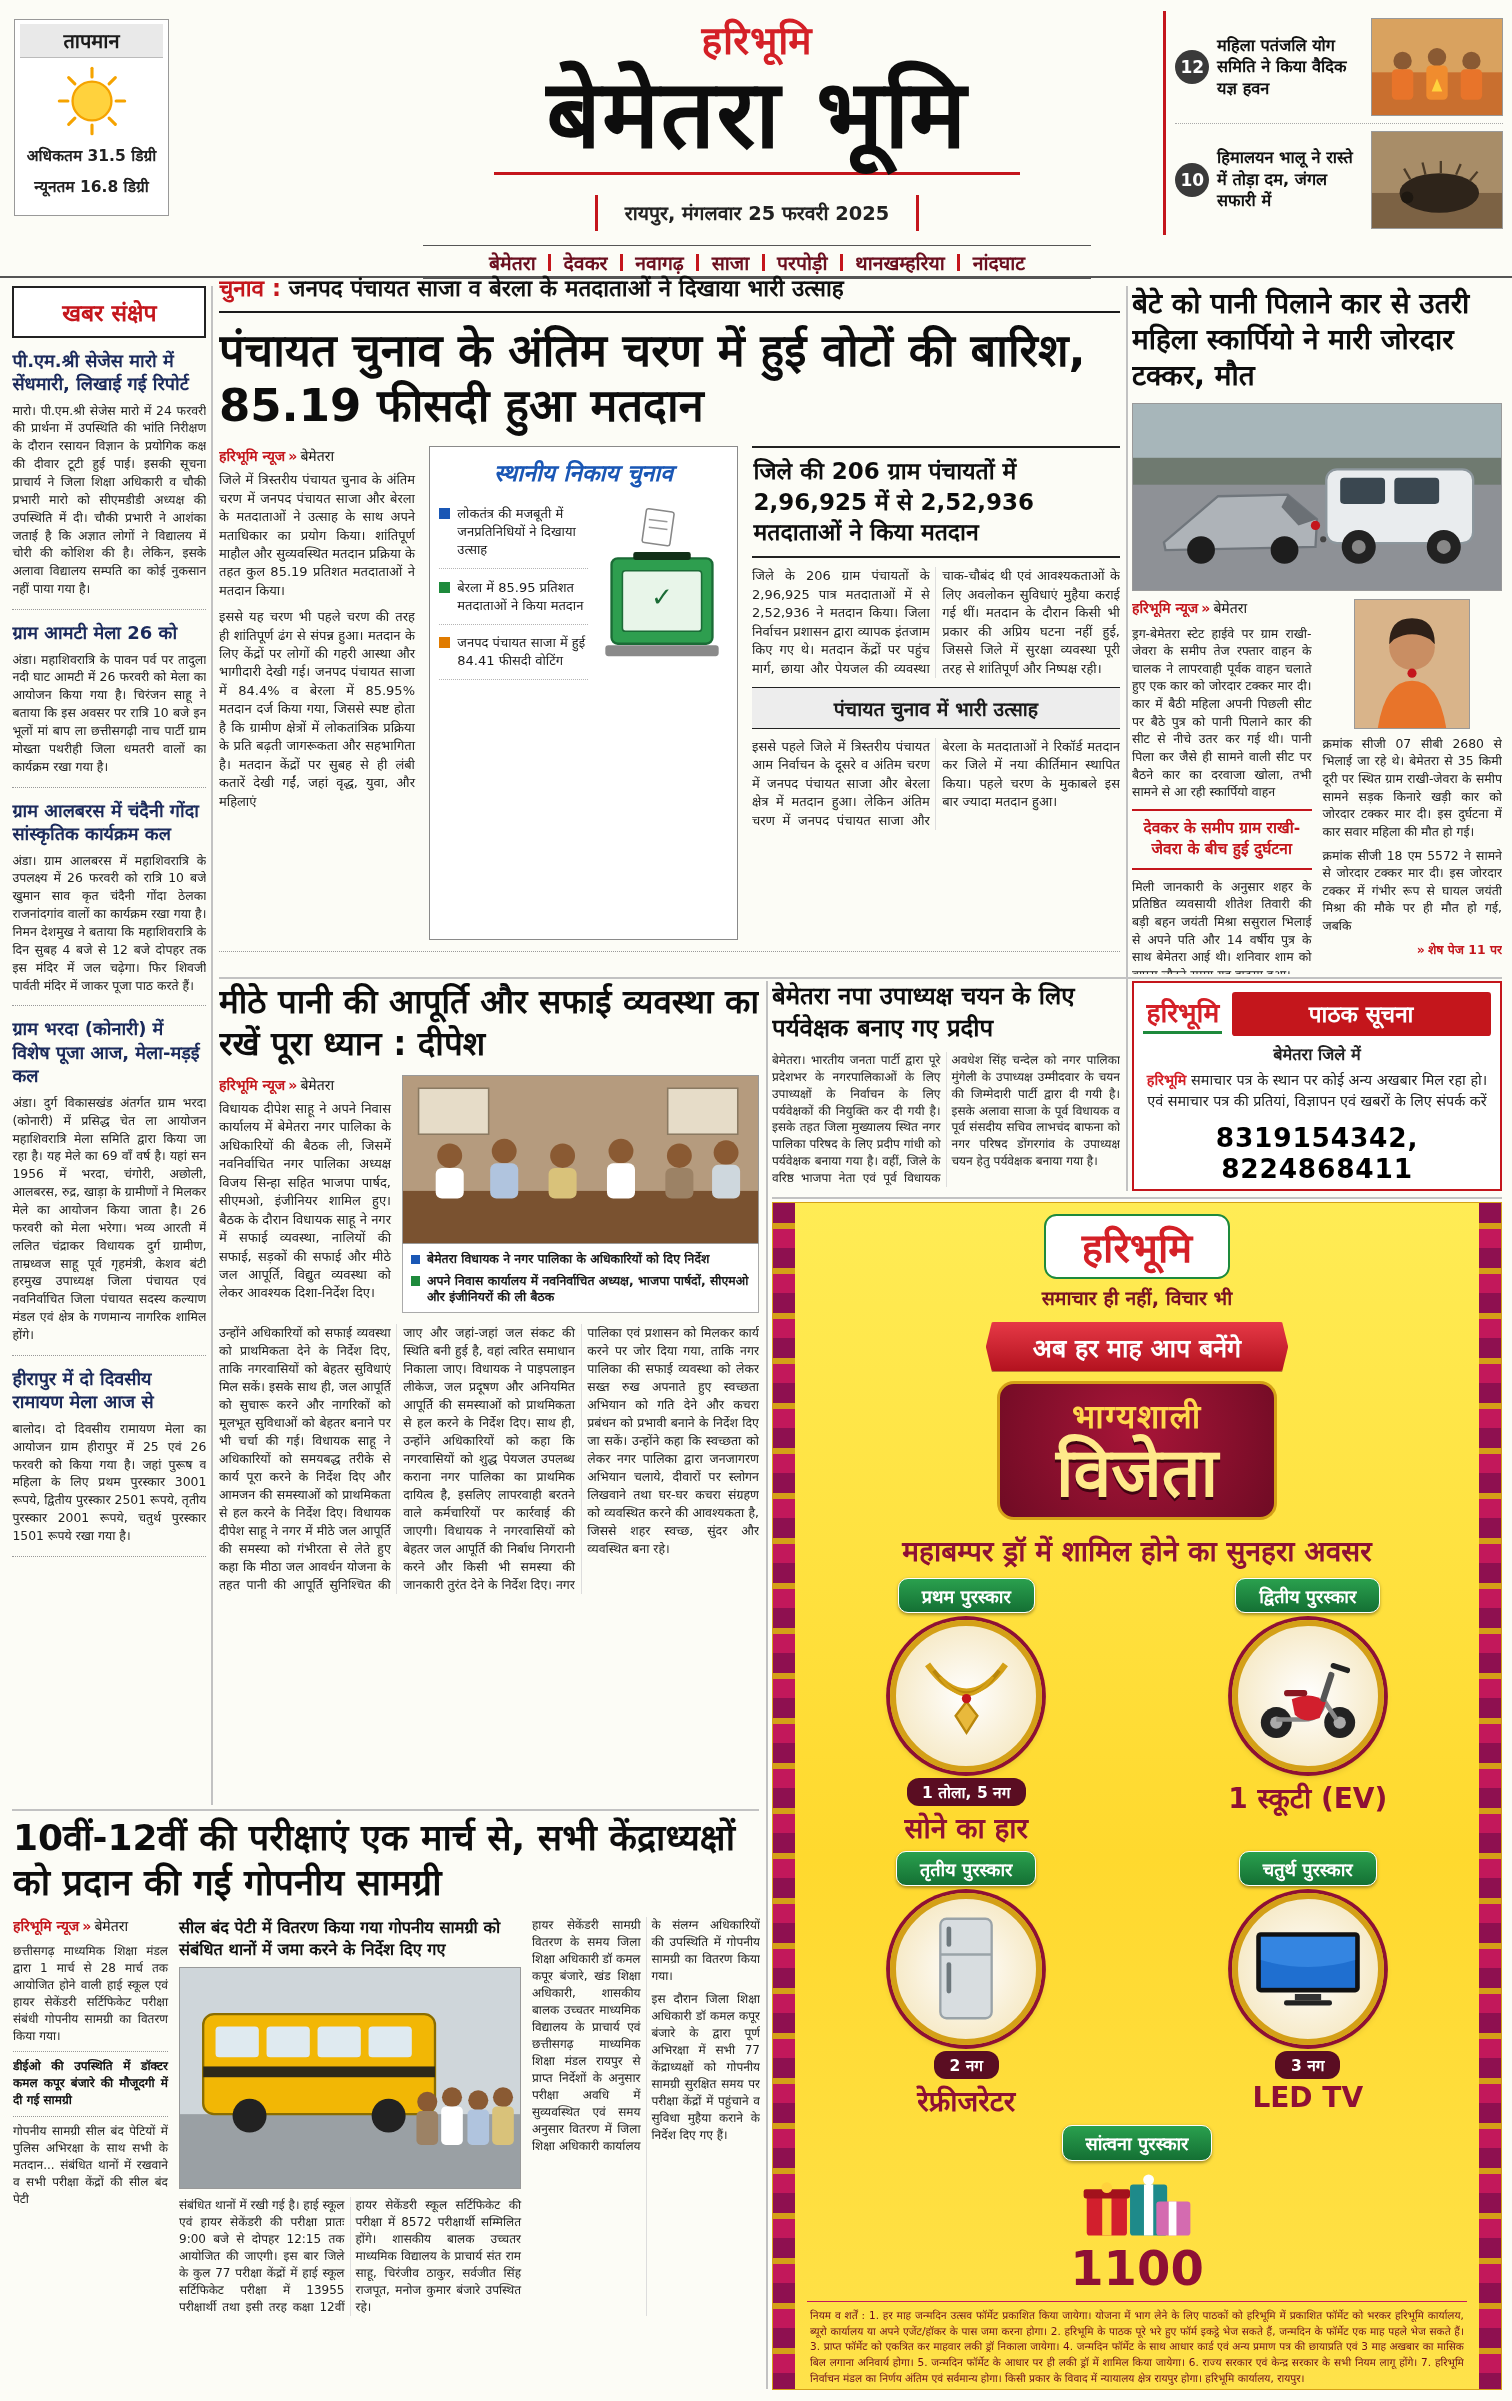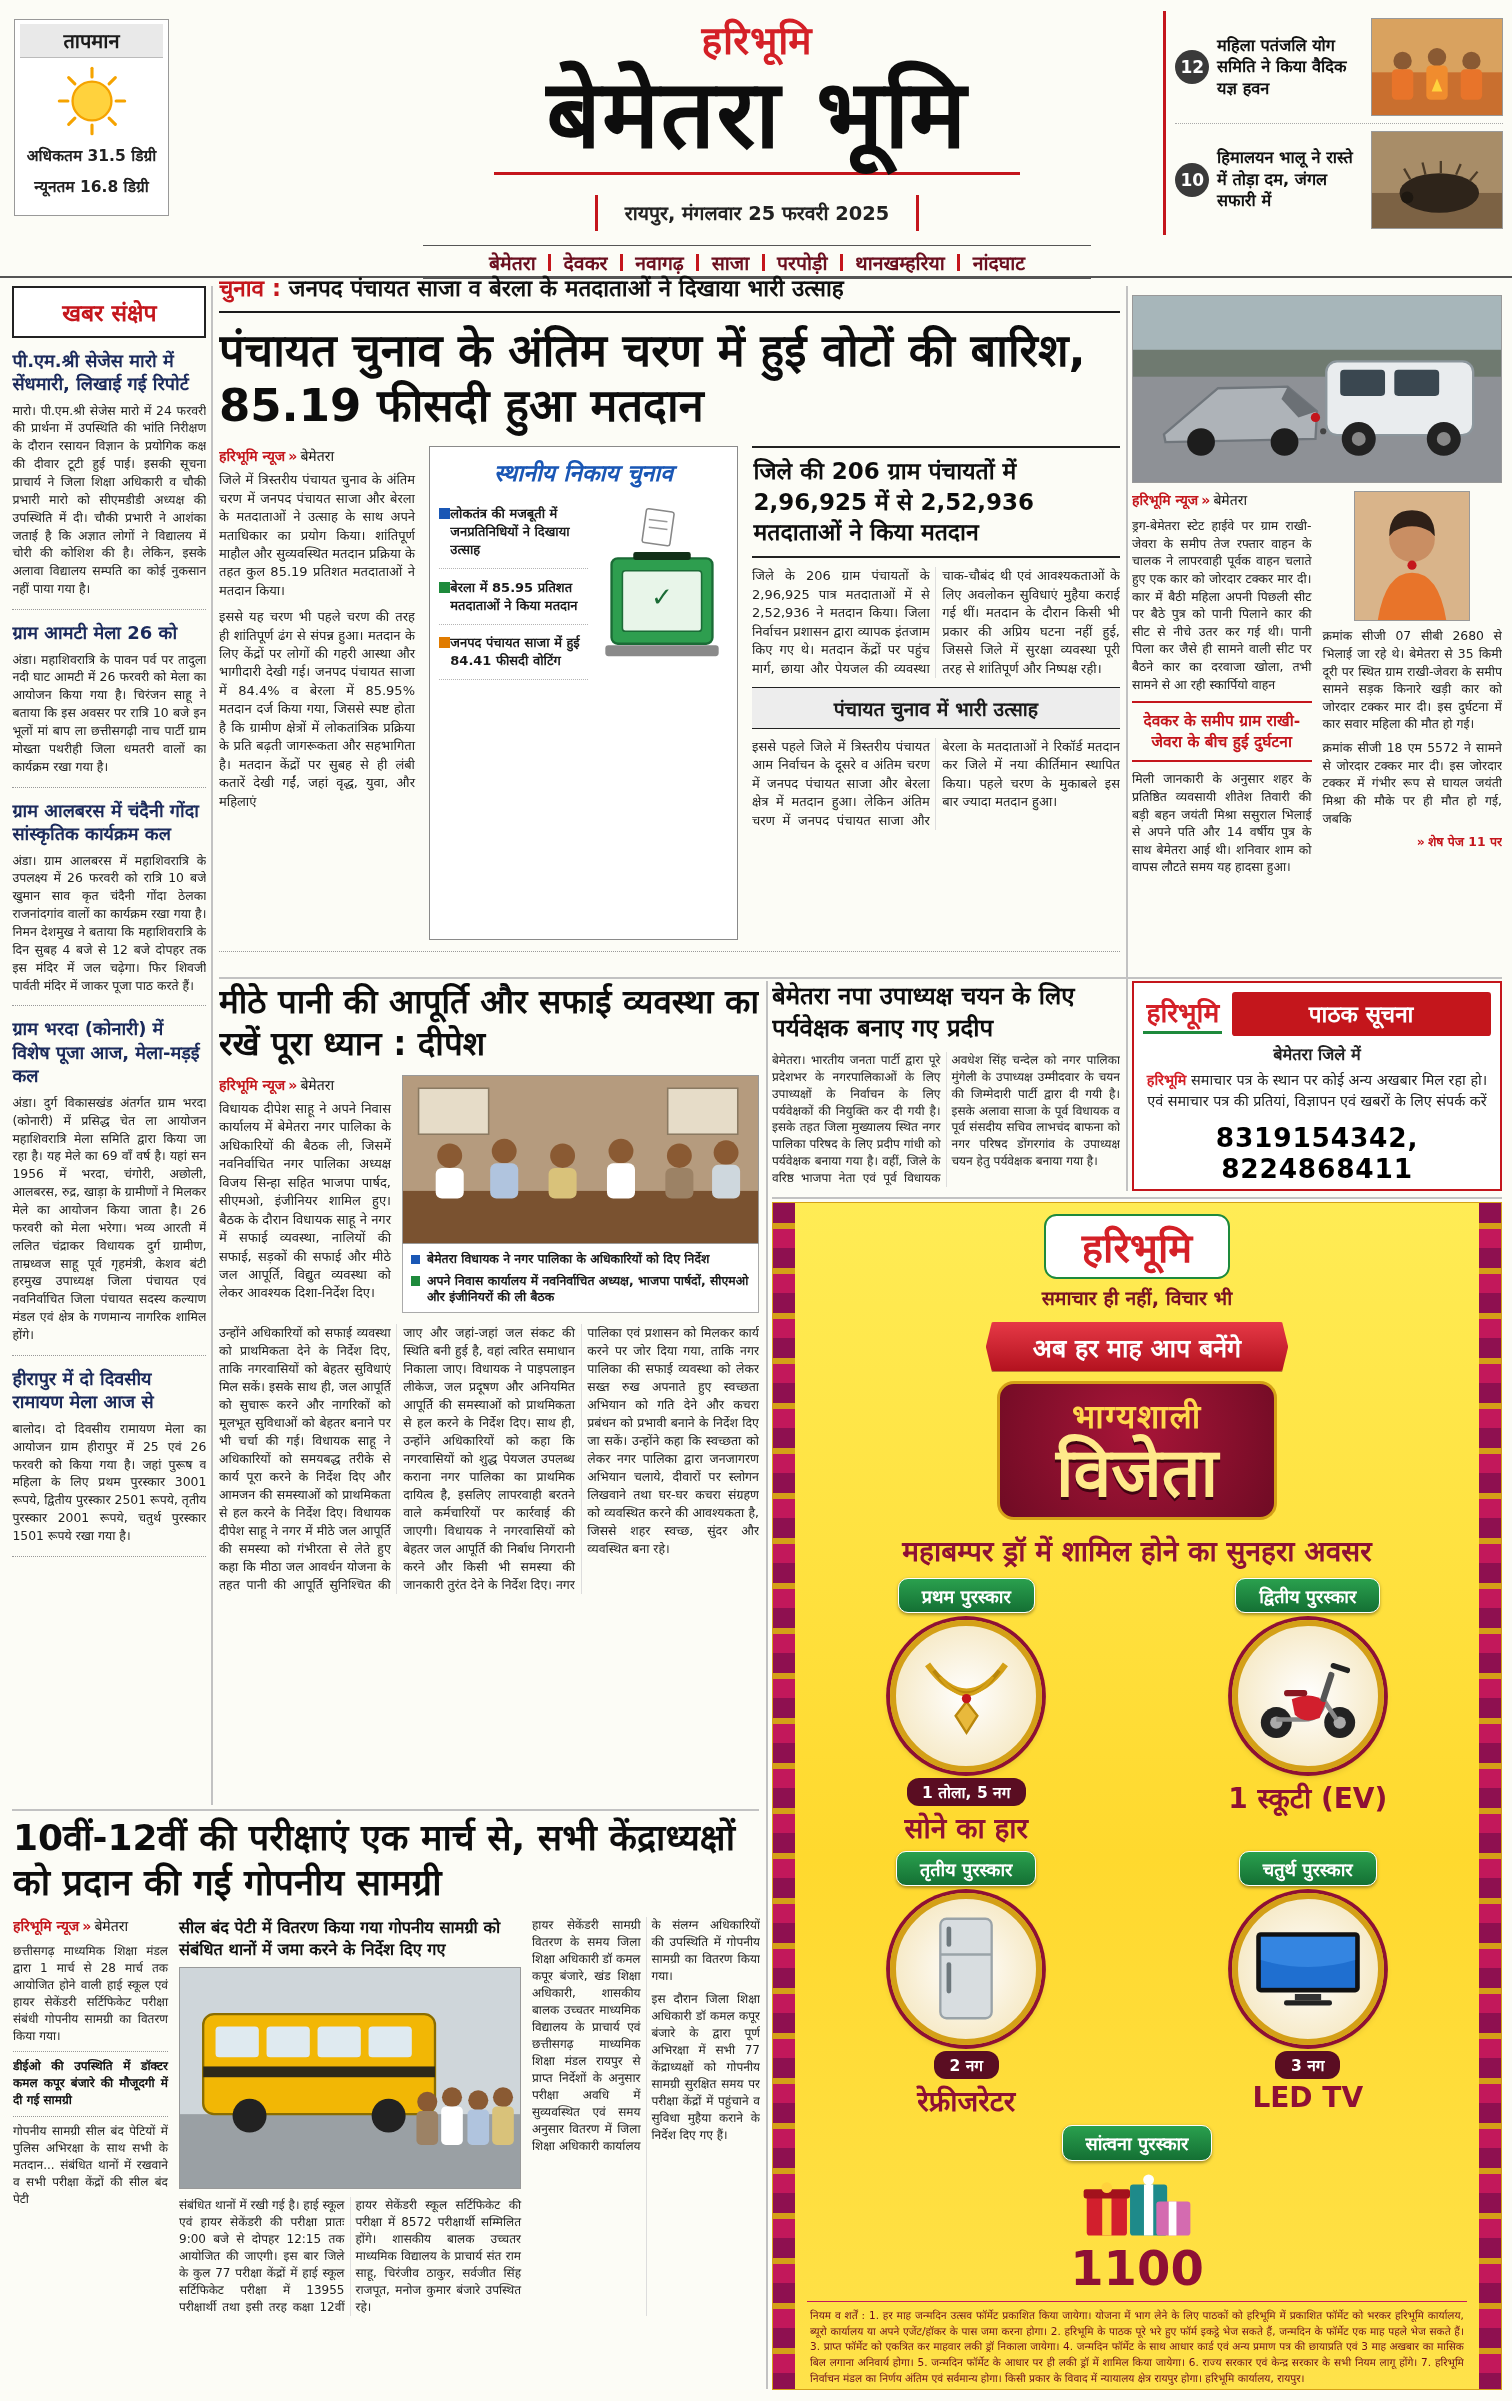--- a/index.html
+++ b/index.html
@@ -47,21 +47,21 @@
   .kicker{font-size:22.5px;font-weight:800;border-bottom:2.3px solid #1a1a1a;padding-bottom:7.8px;color:#111}
   .kicker-label{color:#c4161c}
   .lead-headline{font-size:45px;font-weight:800;line-height:1.22;padding:11px 0 9.3px;color:#0d0d0d}
   .lead-cols{display:flex;gap:14px;padding-top:3.1px}
   .lcol-a{width:196px;flex:none}
   .lcol-a p{margin-bottom:7.8px}
   .infographic{width:309px;flex:none;border:1.6px solid #8a8a8a;padding:9.3px;background:#fff;height:494px}
   .info-title{color:#1a57b5;font-size:23px;font-weight:800;font-style:italic;text-align:center;margin-bottom:7.8px}
   .info-flex{display:flex;gap:7.8px}
   .info-points{flex:1}
-  .ipoint{display:flex;gap:0;padding:9.3px 0;border-bottom:1.6px dotted #b5b5b5;font-size:13px;font-weight:bold;line-height:1.38;color:#1c1c1c}
+  .ipoint{display:flex;gap:7px;padding:9.3px 0;border-bottom:1.6px dotted #b5b5b5;font-size:13px;font-weight:normal;line-height:1.38;color:#1c1c1c}
   .ipoint .mark{width:11px;height:11px;flex:none;margin-top:3.1px}
   .lcol-c{flex:1}
   .subhead{font-size:23px;font-weight:800;line-height:1.34;border-top:2.3px solid #222;border-bottom:2.3px solid #222;padding:7.8px 1.6px;margin-bottom:9.3px;color:#0e0e0e}
   .c-body{column-count:2;column-gap:12.4px;column-rule:0.8px solid #ddd;font-size:13px;line-height:1.42;text-align:justify;color:#222}
   .section-head{font-size:19.4px;font-weight:800;background:#ededed;border-top:1.6px solid #222;border-bottom:1.6px solid #222;padding:6.2px 4.7px;margin:9.3px 0;text-align:center}
   .stats{margin-top:11px;border-top:1.6px dotted #999;padding-top:9.3px;font-size:14.8px;line-height:1.5;color:#222}
 
   
   .accident{left:1132px;top:286px;width:370px;height:688px;overflow:hidden}
   .acc-headline{font-size:28px;font-weight:800;line-height:1.28;color:#0d0d0d}
@@ -301,20 +301,21 @@
         <div class="c-body">इससे पहले जिले में त्रिस्तरीय पंचायत आम निर्वाचन के दूसरे व अंतिम चरण में जनपद पंचायत साजा और बेरला क्षेत्र में मतदान हुआ। लेकिन अंतिम चरण में जनपद पंचायत साजा और बेरला के मतदाताओं ने रिकॉर्ड मतदान कर जिले में नया कीर्तिमान स्थापित किया। पहले चरण के मुकाबले इस बार ज्यादा मतदान हुआ।</div>
       </div>
     </div>
     <p class="stats">
       
       
     </p>
   </section>
 
   <section class="abs accident">
+    <h2 class="acc-headline">बेटे को पानी पिलाने कार से उतरी महिला स्कार्पियो ने मारी जोरदार टक्कर, मौत</h2>
     <svg class="acc-photo" viewBox="0 0 476 242" preserveAspectRatio="none">
       <rect width="476" height="100" fill="#a7b6ba"></rect>
       <rect y="70" width="476" height="40" fill="#6f7a70"></rect>
       <rect y="105" width="476" height="137" fill="#8e9196"></rect>
       <rect x="250" y="85" width="190" height="96" rx="14" fill="#e9ecee" stroke="#8c969c" stroke-width="3"></rect>
       <rect x="268" y="96" width="58" height="34" rx="5" fill="#3a4750"></rect>
       <rect x="338" y="96" width="58" height="34" rx="5" fill="#3a4750"></rect>
       <circle cx="292" cy="186" r="22" fill="#222"></circle>
         <circle cx="402" cy="186" r="22" fill="#222"></circle>
       <circle cx="292" cy="186" r="9" fill="#888"></circle>

